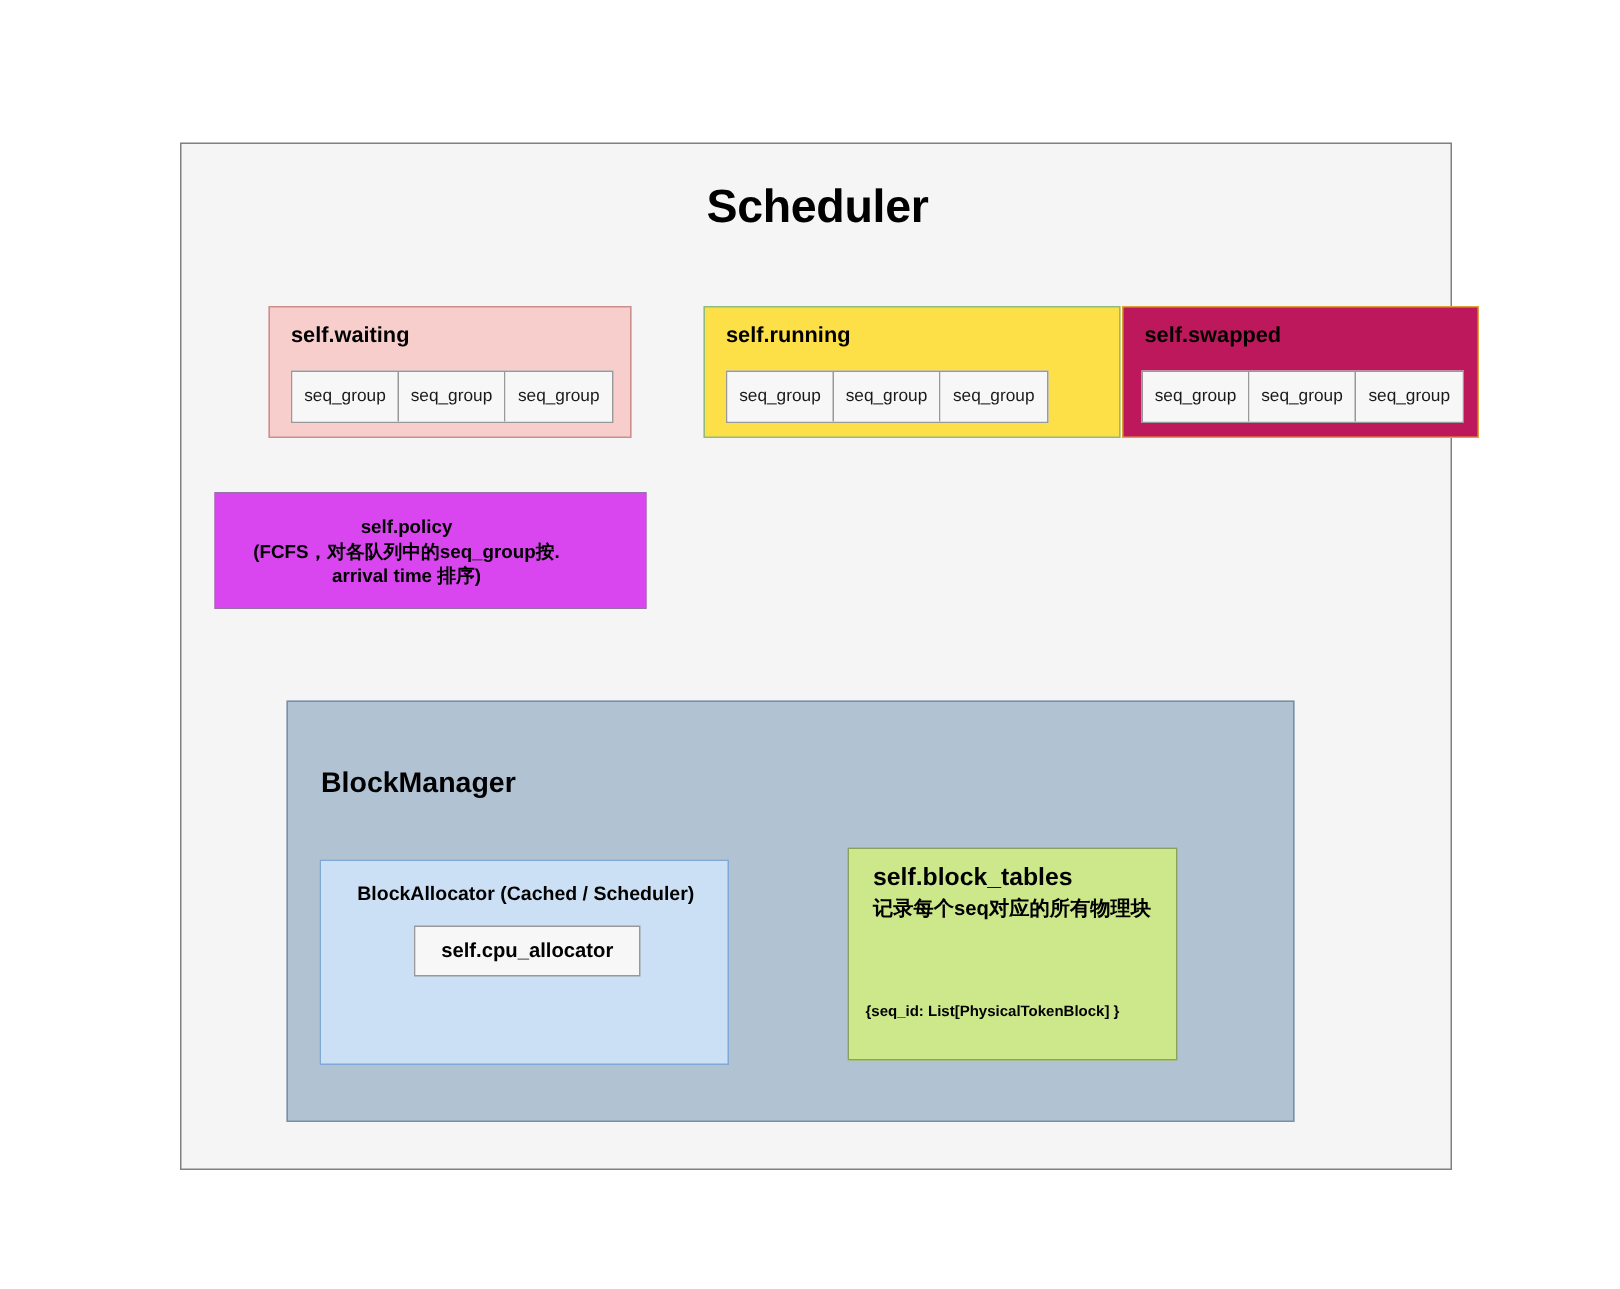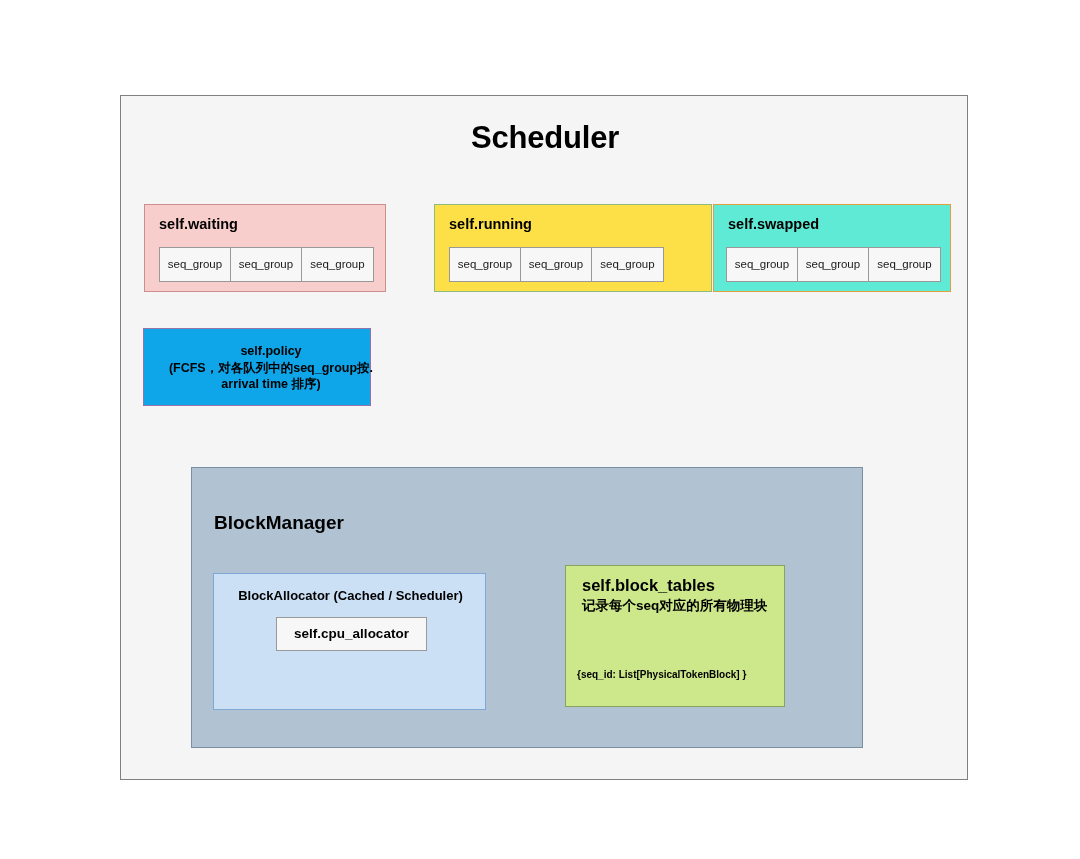--- a/index.html
+++ b/index.html
@@ -45,20 +45,21 @@
     font-weight: bold;
     letter-spacing: -0.2px;
   }
 
   
   .queue-box {
     position: absolute;
     box-sizing: border-box;
     border-width: 1px;
     border-style: solid;
+    margin-left: 35px;
   }
   .queue-title {
     position: absolute;
     left: 14px;
     top: 11px;
     font-size: 14.5px;
     font-weight: bold;
     white-space: nowrap;
   }
   .seq-row {
@@ -90,30 +91,30 @@
     background: #f8cecc; border-color: #cc8e8c;
   }
   
   #box-running {
     left: 313px; top: 108px; width: 278px; height: 88px;
     background: #fde047; border-color: #8fbb7e;
   }
   
   #box-swapped {
     left: 592px; top: 108px; width: 238px; height: 88px;
-    background: #5eead4; border-color: #e0a03b;
+    background: #be185d; border-color: #e0a03b;
   }
   #box-swapped .seq-row { left: 12px; }
 
   
   #box-policy {
     position: absolute;
     left: 22px; top: 232px;
-    width: 228px; height: 78px;
-    background: #0ea5e9;
+    width: 288px; height: 78px;
+    background: #d946ef;
     border: 1px solid #9673a6;
     box-sizing: border-box;
   }
   .policy-text {
     position: absolute;
     left: -8px;
     top: 14px;
     width: 270px;
     text-align: center;
     font-size: 12.5px;

